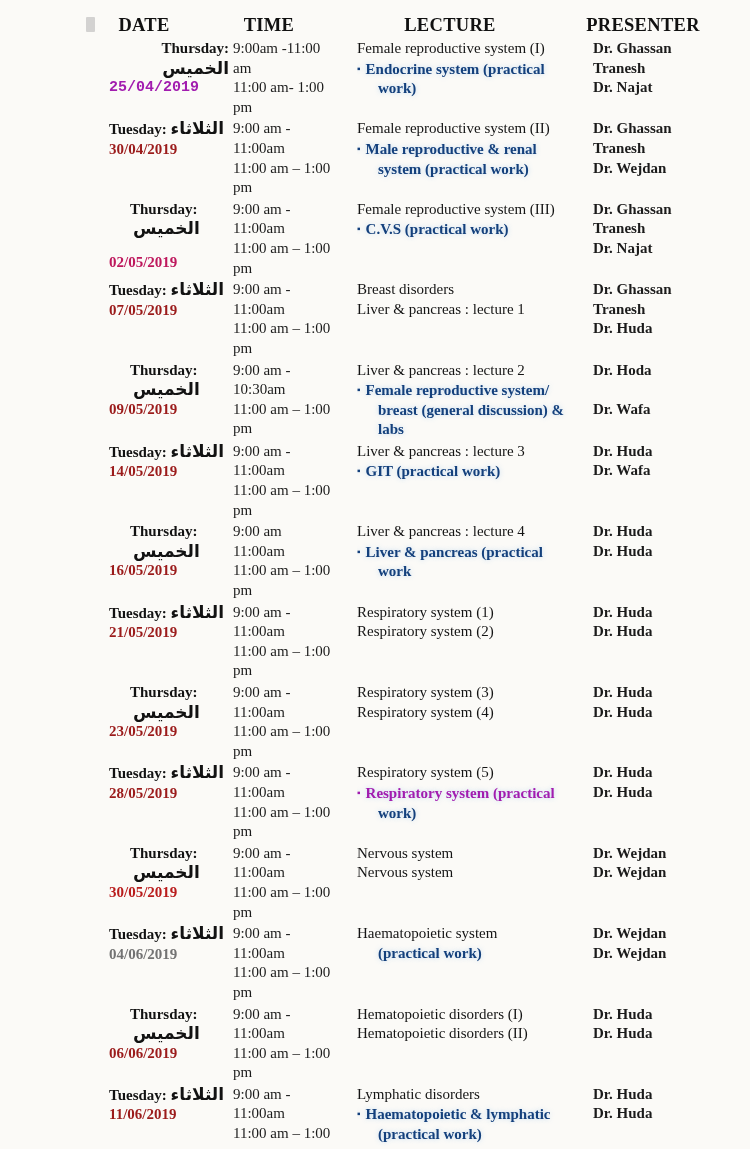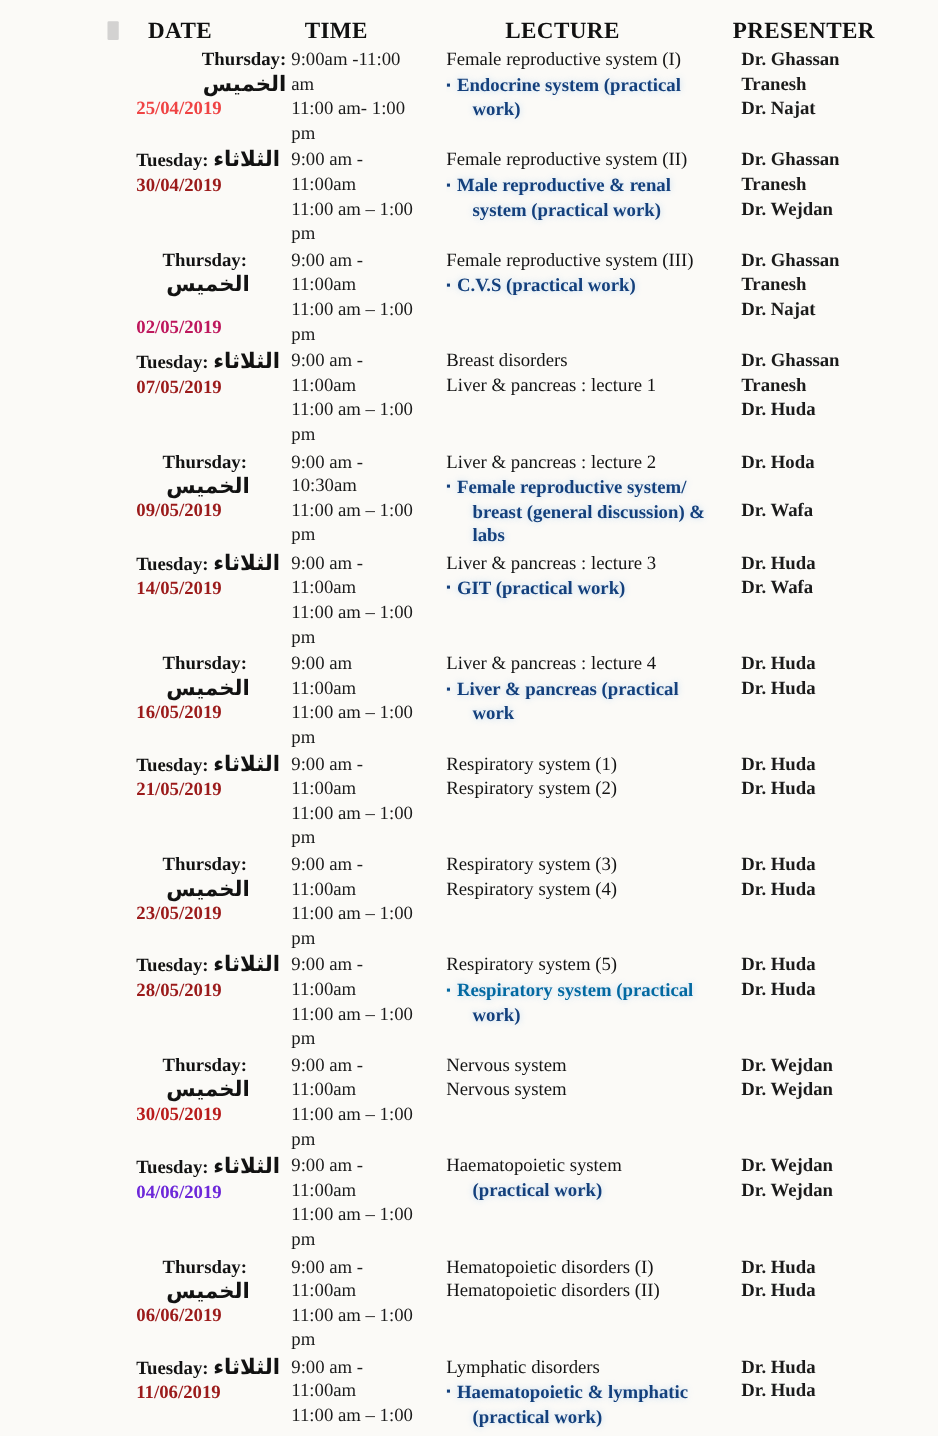--- a/index.html
+++ b/index.html
@@ -60,21 +60,21 @@
       <div class="header-cell">DATE</div>
       <div class="header-cell">TIME</div>
       <div class="header-cell">LECTURE</div>
       <div class="header-cell">PRESENTER</div>
     </div>
     <div id="rows">
         <div class="row">
           <div class="cell date-cell thursday-first">
             <div class="day-line day">Thursday:</div>
             <div class="arabic-line arabic">الخميس</div>
-            <div class="date-line date" style="color: #ef4444;">25/04/2019</div>
+            <div class="date-line date" style="color: #a21caf; font-family: Liberation Mono, monospace;">25/04/2019</div>
           </div>
           <div class="cell time-cell">
             <div>9:00am -11:00</div>
             <div>am</div>
             <div>11:00 am- 1:00</div>
             <div>pm</div>
           </div>
           <div class="cell lecture-cell">
             <div class="lecture-line">Female reproductive system (I)</div>
             <div class="lecture-line practical first" style="color: rgb(20, 64, 124);"><span class="bullet">▪</span>Endocrine system (practical</div>
@@ -264,21 +264,21 @@
             <div class="date-line date" style="color: rgb(155, 27, 27);">28/05/2019</div>
           </div>
           <div class="cell time-cell">
             <div>9:00 am -</div>
             <div>11:00am</div>
             <div>11:00 am – 1:00</div>
             <div>pm</div>
           </div>
           <div class="cell lecture-cell">
             <div class="lecture-line">Respiratory system (5)</div>
-            <div class="lecture-line practical first" style="color: #0369a1;"><span class="bullet">▪</span>Respiratory system (practical</div>
+            <div class="lecture-line practical first" style="color: #a21caf;"><span class="bullet">▪</span>Respiratory system (practical</div>
             <div class="lecture-line practical cont" style="color: rgb(20, 64, 124);">work)</div>
           </div>
           <div class="cell presenter-cell">
             <div>Dr. Huda</div>
             <div>Dr. Huda</div>
           </div>
         </div>
         <div class="row">
           <div class="cell date-cell thursday">
             <div class="day-line day">Thursday:</div>
@@ -296,21 +296,21 @@
             <div class="lecture-line">Nervous system</div>
           </div>
           <div class="cell presenter-cell">
             <div>Dr. Wejdan</div>
             <div>Dr. Wejdan</div>
           </div>
         </div>
         <div class="row">
           <div class="cell date-cell tuesday">
             <div class="line1"><span class="day">Tuesday: </span><span class="arabic">الثلاثاء</span></div>
-            <div class="date-line date" style="color: #6d28d9;">04/06/2019</div>
+            <div class="date-line date" style="color: #737373;">04/06/2019</div>
           </div>
           <div class="cell time-cell">
             <div>9:00 am -</div>
             <div>11:00am</div>
             <div>11:00 am – 1:00</div>
             <div>pm</div>
           </div>
           <div class="cell lecture-cell">
             <div class="lecture-line">Haematopoietic system</div>
             <div class="lecture-line practical cont" style="color: rgb(20, 64, 124);">(practical work)</div>

